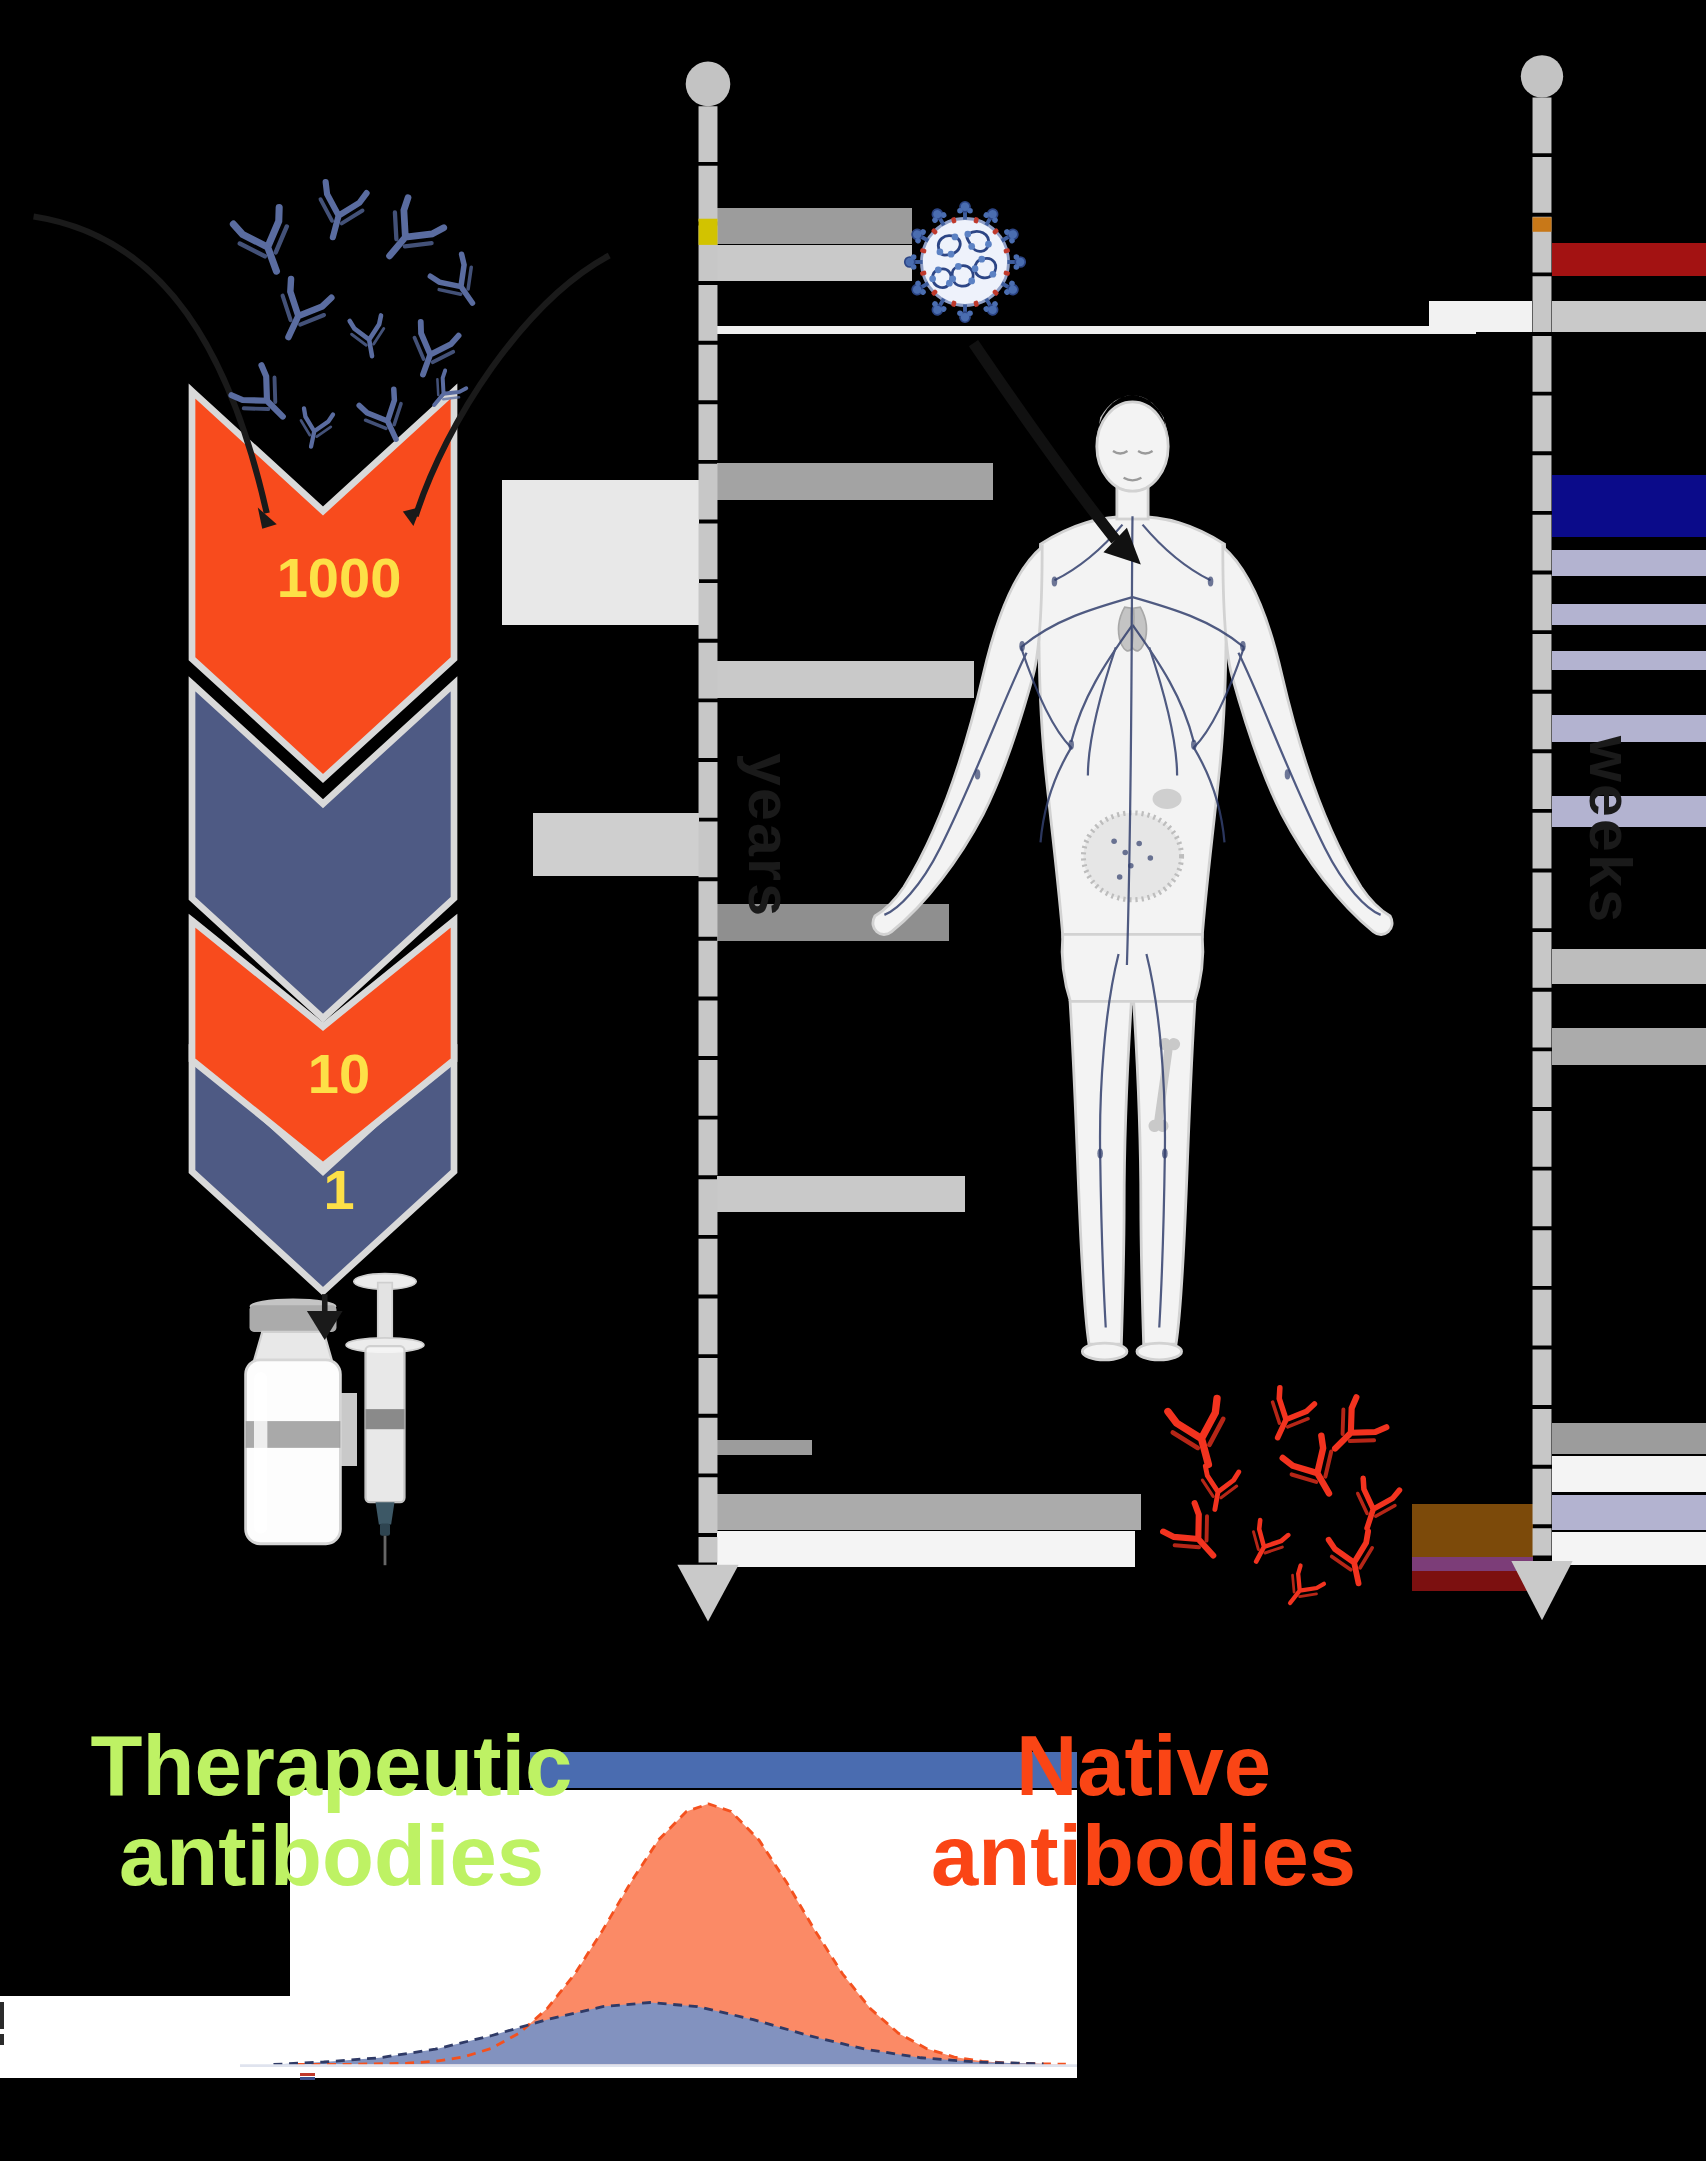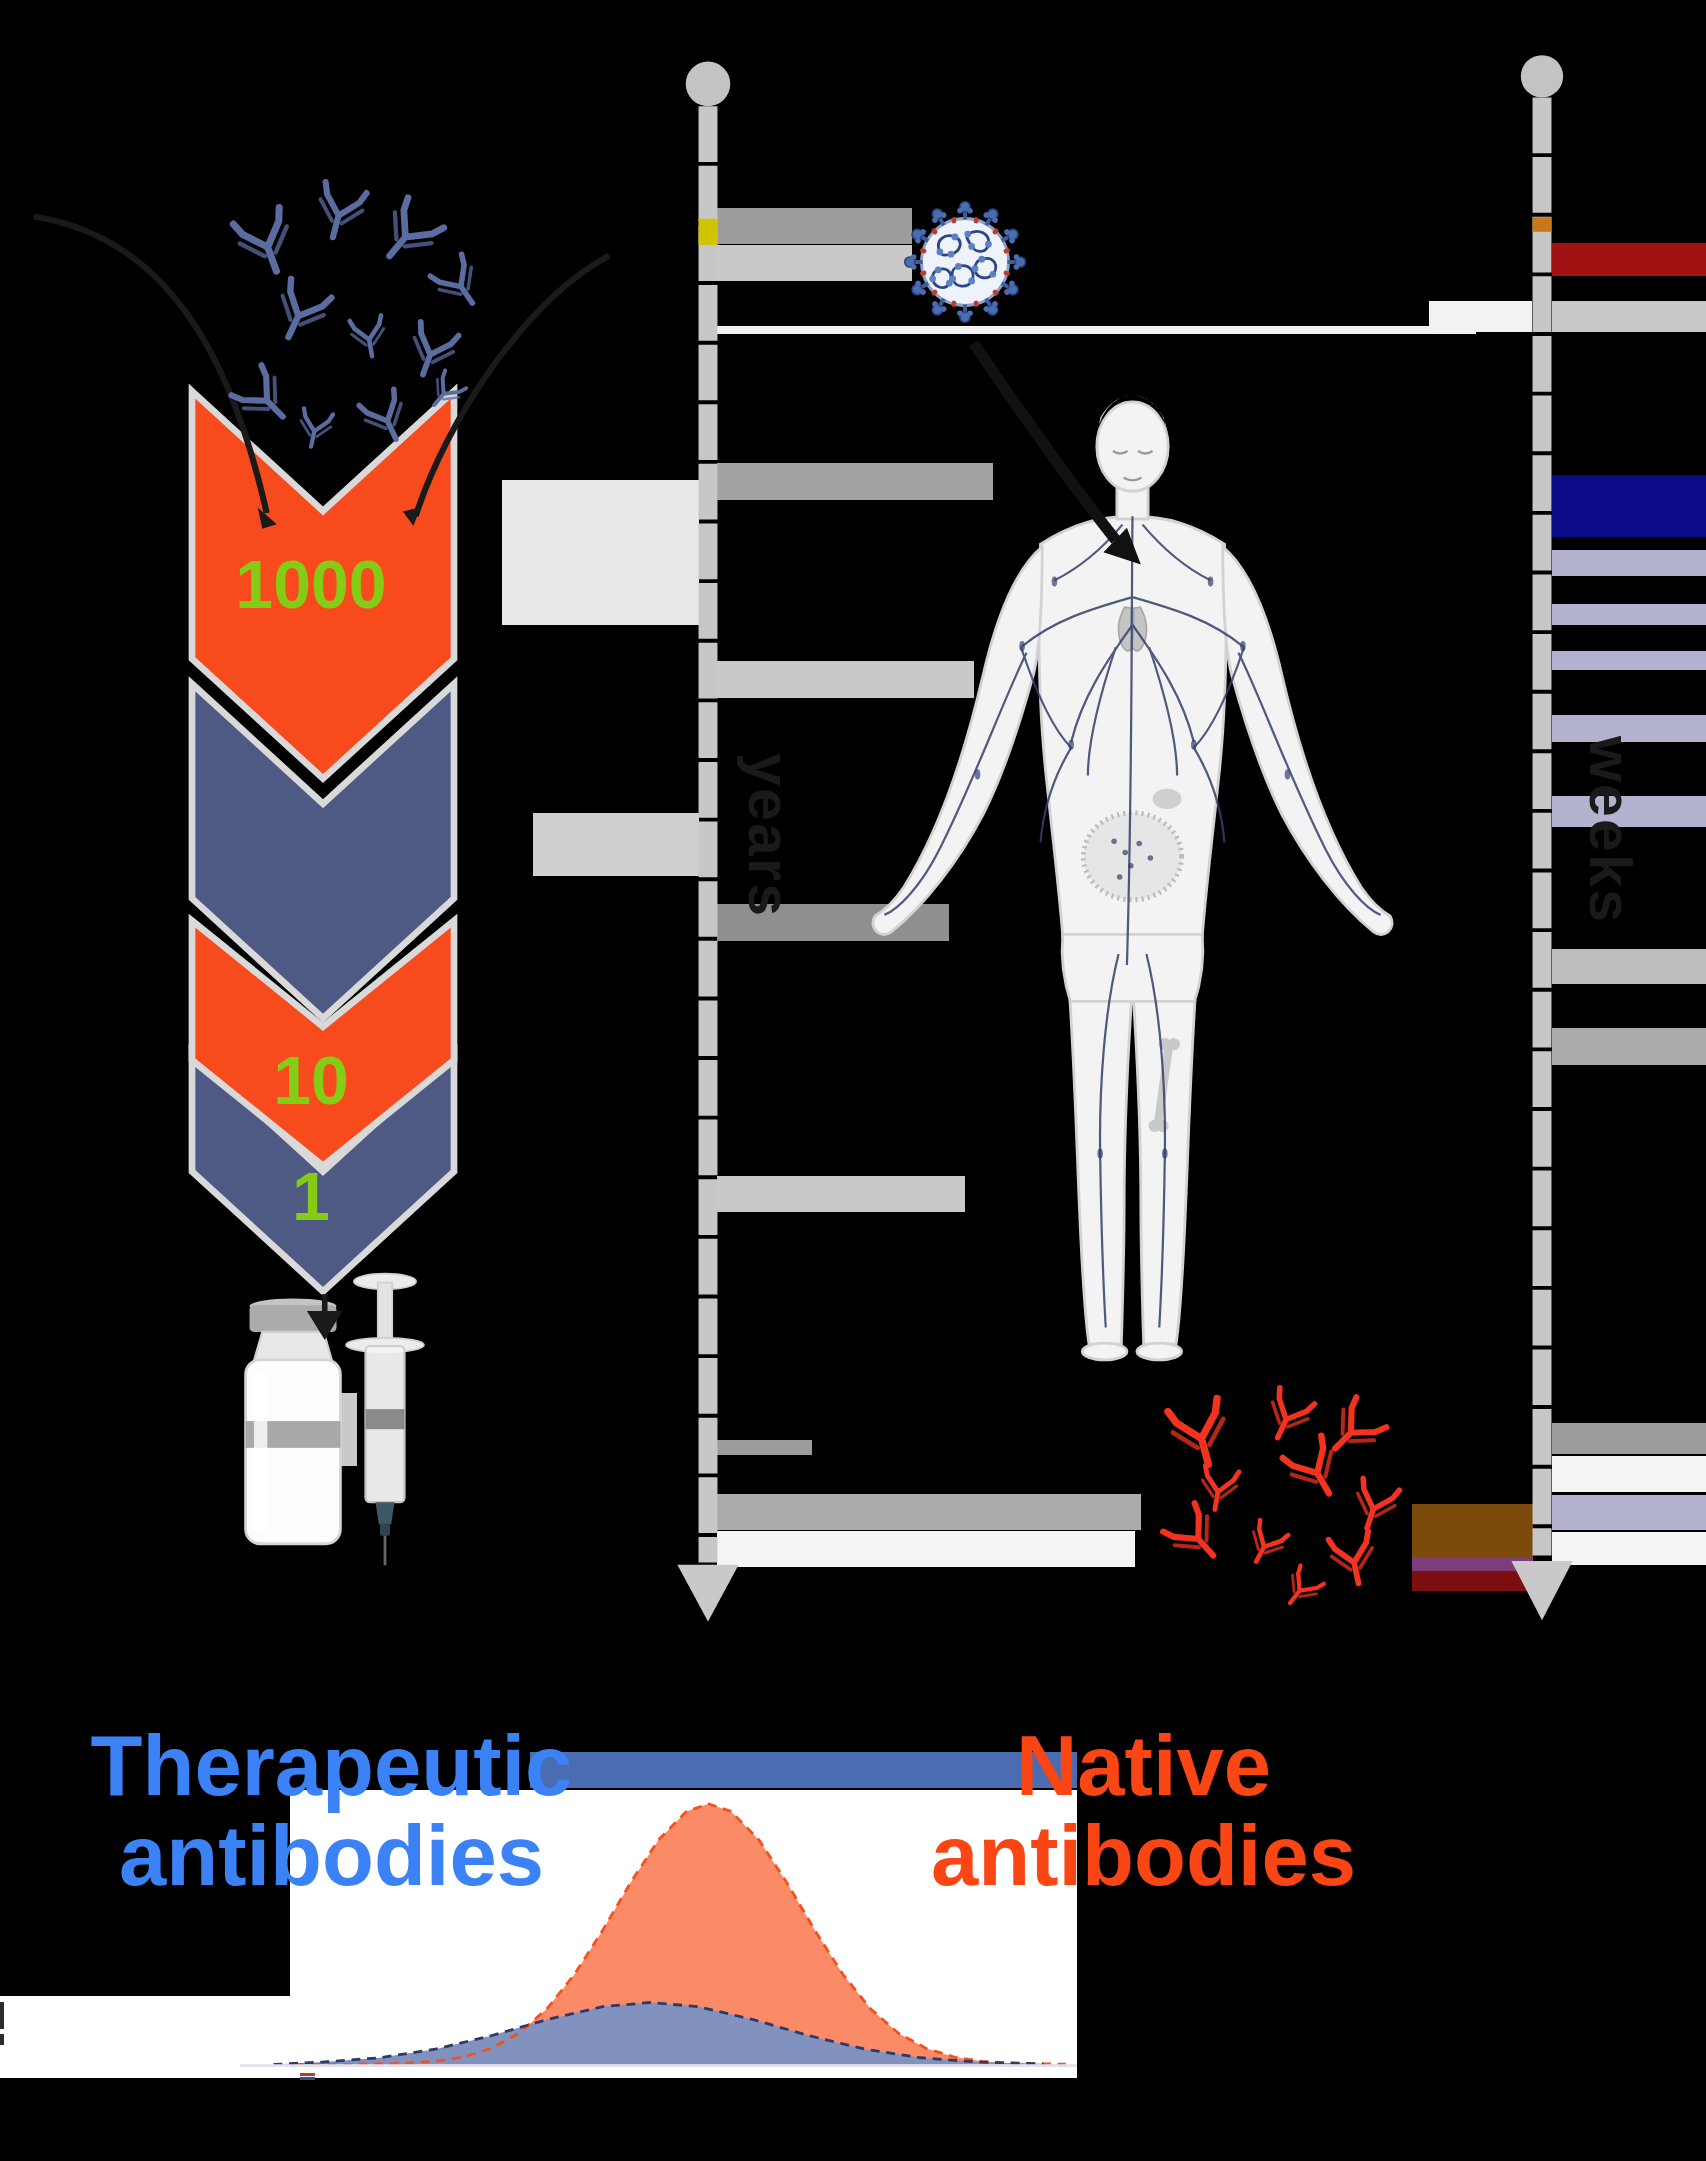--- a/index.html
+++ b/index.html
@@ -1,24 +1,24 @@
 <!DOCTYPE html>
 <html style="font-size:9px"><head>
 <meta charset="utf-8">
 <style>
   html,body{margin:0;padding:0;background:#000;}
   #canvas{position:relative;width:1706px;height:2161px;background:#000;overflow:hidden;
           font-family:"Liberation Sans",sans-serif;}
   .band{position:absolute;}
-  .num{position:absolute;left:180px;width:262px;text-align:center;color:#84cc16;
-       font-weight:bold;font-size:68px;line-height:1;}
+  .num{position:absolute;left:208px;width:262px;text-align:center;color:#fde047;
+       font-weight:bold;font-size:56px;line-height:1;}
   .vlabel{position:absolute;writing-mode:vertical-rl;color:#1a1a1a;font-size:59px;
           font-weight:600;letter-spacing:2.2px;}
   .legend{position:absolute;text-align:center;font-weight:bold;font-size:85px;line-height:90px;}
-  .legend.therapeutic{left:44px;top:1721px;width:575px;color:#3b82f6;}
+  .legend.therapeutic{left:44px;top:1721px;width:575px;color:#bef264;}
   .legend.native{left:848px;top:1721px;width:591px;color:#fa4515;}
   .whitebox{position:absolute;background:#fff;}
   .tick{position:absolute;background:#2b2b2b;}
   svg{position:absolute;overflow:visible;}
   .ab-blue{color:#5a6ca0;}
   .ab-red{color:#f3331f;}
 </style>
 </head>
 <body>
 

